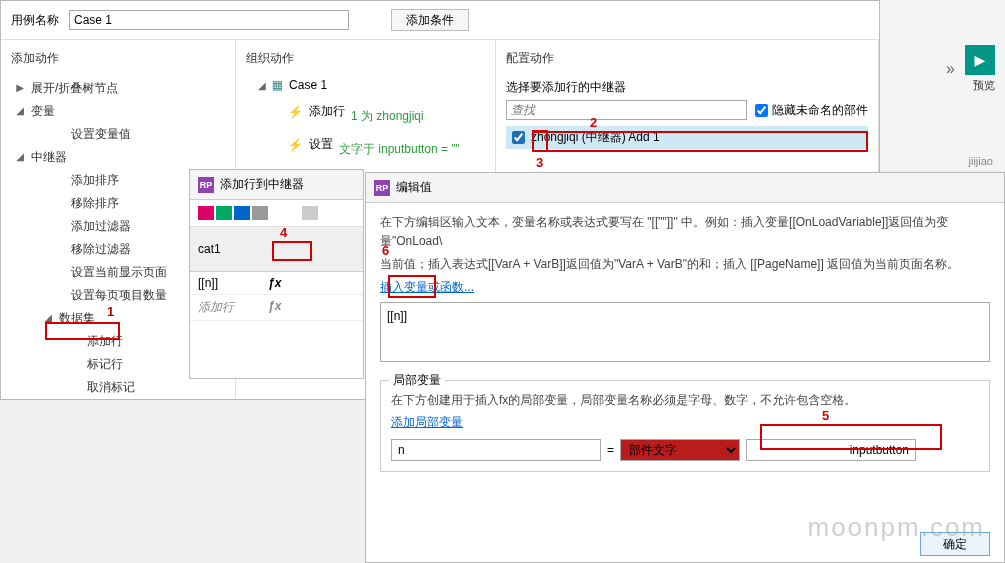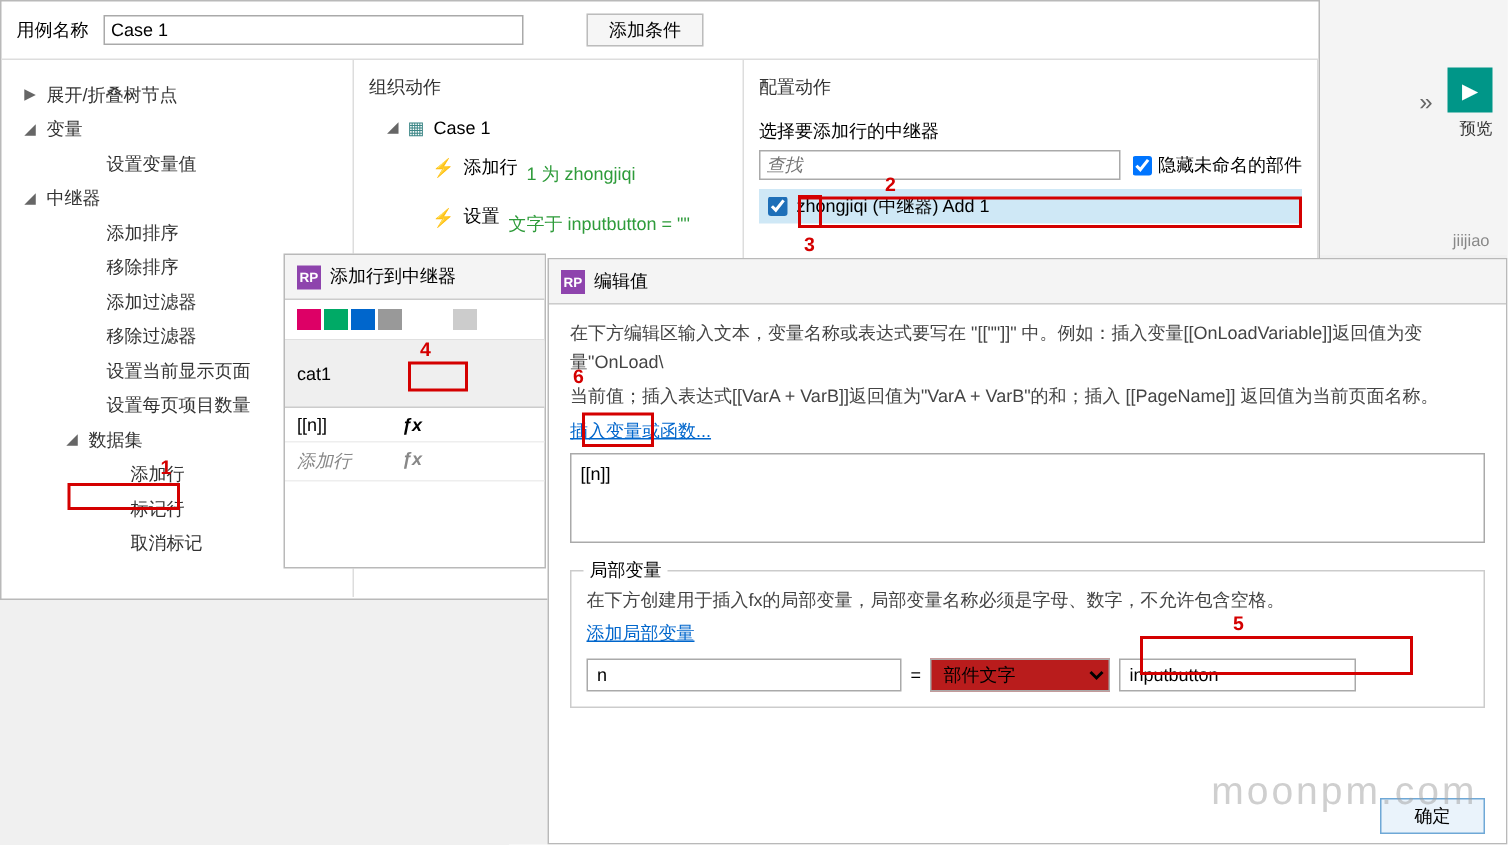--- a/index.html
+++ b/index.html
@@ -65,21 +65,21 @@
 .instr { color: #444; line-height: 1.6; margin-bottom: 4px; }
 .link { color: #0066cc; text-decoration: underline; cursor: pointer; }
 .textarea-box { width: 100%; min-height: 60px; border: 1px solid #aaa; padding: 6px; margin-top: 6px; background: #fff; }
 
 .fieldset { border: 1px solid #ccc; margin-top: 18px; padding: 10px; position: relative; }
 .fieldset-lbl { position: absolute; top: -9px; left: 8px; background: #fff; padding: 0 4px; }
 .var-row { display: flex; align-items: center; gap: 6px; margin-top: 8px; }
 .var-input { height: 22px; border: 1px solid #aaa; padding: 0 6px; }
 .var-input.n { width: 210px; }
 .var-select { width: 120px; height: 22px; border: 1px solid #aaa; background: #b91c1c; padding: 0 4px; }
-.var-input.t { width: 158px; }
+.var-input.t { width: 170px; text-align: right; }
 
 .ok-btn { position: absolute; right: 14px; bottom: 6px; width: 70px; height: 24px; border: 1px solid #6fa8d6; background: #eaf3fb; cursor: pointer; }
 
 .watermark { position: absolute; right: 20px; bottom: 20px; font-size: 26px; color: rgba(160,160,160,0.5); letter-spacing: 2px; pointer-events: none; }
 .jiijiao { position: absolute; right: 12px; top: 155px; color: #888; font-size: 11px; }
 </style>
 </head>
 <body>
 
 <div class="win-right-bg">
@@ -92,20 +92,21 @@
 <div class="win win-main">
   <div class="title-row">
     <span>用例名称</span>
     <input class="name-input" value="Case 1" style="">
     <div style="flex:1"></div>
     <button class="btn-plain" style="margin-right:400px">添加条件</button>
   </div>
   <div class="cols">
 
     <div class="col col-left">
+      <div class="col-hdr">添加动作</div>
       <div class="tree">
         <div class="tree-item"><span class="tree-arrow">▶</span><span>展开/折叠树节点</span></div>
         <div class="tree-item"><span class="tree-arrow">◢</span><span>变量</span></div>
         <div class="tree-sub">
             <div class="tree-item">设置变量值</div>
           </div>
         <div class="tree-item"><span class="tree-arrow">◢</span><span>中继器</span></div>
         <div class="tree-sub">
           <div class="tree-item">添加排序</div>
           <div class="tree-item">移除排序</div>

